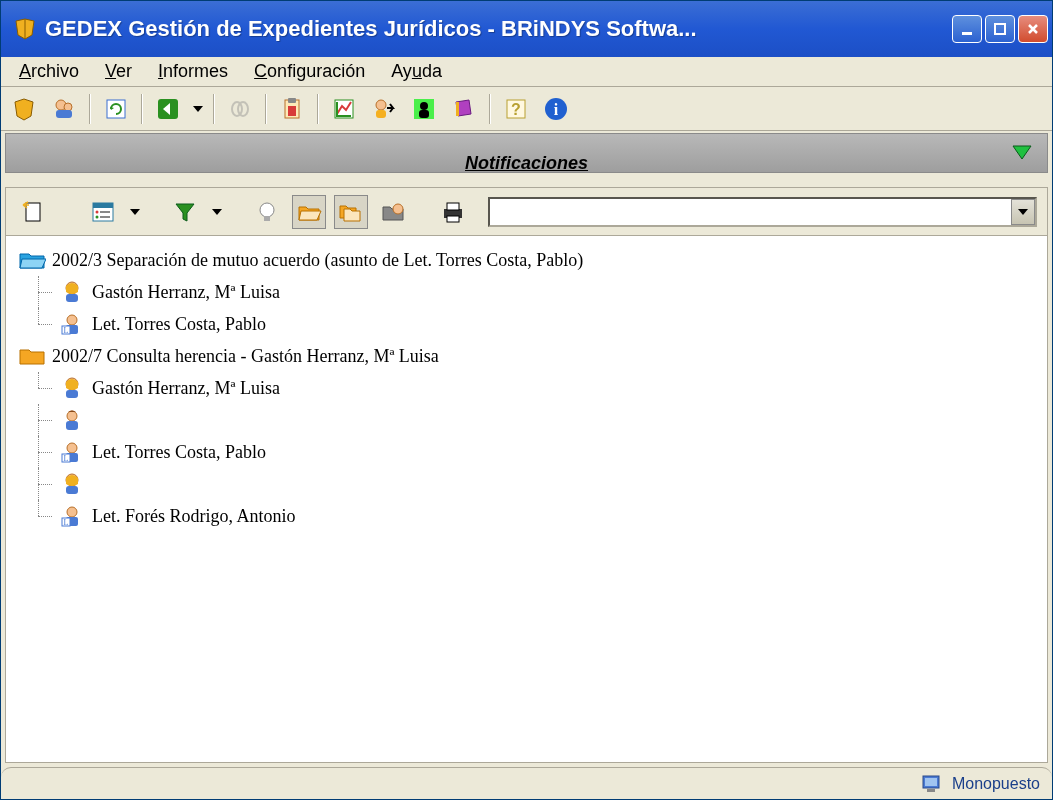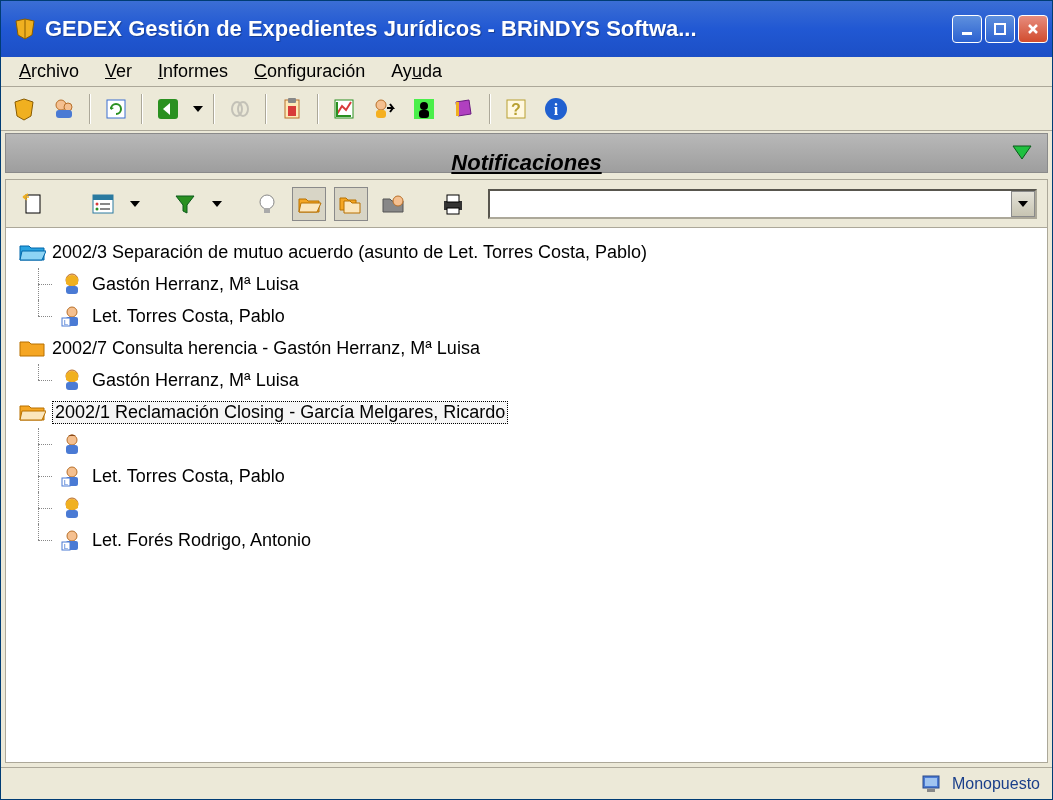--- a/index.html
+++ b/index.html
@@ -13,34 +13,34 @@
 .win-min, .win-max { background: linear-gradient(to bottom, #5e90de, #2c62d1); }
 .win-close { background: linear-gradient(to bottom, #e78d7e, #d14c2e); }
 .menubar { height: 30px; background: #ece9d8; display: flex; align-items: center; padding: 0 8px; gap: 6px; border-bottom: 1px solid #aca899; }
 .menu-item { padding: 3px 10px; font-size: 18px; cursor: pointer; }
 .menu-item .ul { text-decoration: underline; }
 .toolbar1 { height: 44px; background: #ece9d8; display: flex; align-items: center; padding: 0 6px; gap: 6px; border-bottom: 1px solid #aca899; }
 .tb-btn { width: 34px; height: 34px; display: flex; align-items: center; justify-content: center; cursor: pointer; border: 1px solid transparent; border-radius: 3px; }
 .tb-sep { width: 2px; height: 30px; border-left: 1px solid #aca899; border-right: 1px solid #fff; margin: 0 2px; }
 .tb-drop { width: 14px; display: flex; align-items: center; justify-content: center; }
 .section-header { height: 40px; background: linear-gradient(to bottom, #b8b8b8, #9e9e9e); border: 1px solid #8a8a8a; display: flex; align-items: center; justify-content: center; position: relative; margin: 2px 4px; }
-.section-header-text { font-size: 22px; font-weight: bold; font-style: italic; text-decoration: underline; color: #000; margin-top: 20px; }
+.section-header-text { font-size: 18px; font-weight: bold; font-style: italic; text-decoration: underline; color: #000; margin-top: 20px; }
 .section-arrow { position: absolute; right: 14px; top: 10px; }
-.content { flex: 1; background: #fff; margin: 4px 4px 4px 4px; border: 1px solid #aca899; display: flex; flex-direction: column; }
+.content { flex: 1; background: #fff; margin: 12px 4px 4px 4px; border: 1px solid #aca899; display: flex; flex-direction: column; font-family: Liberation Serif, serif; }
 .toolbar2 { height: 48px; background: #ece9d8; display: flex; align-items: center; padding: 0 10px; gap: 8px; border-bottom: 1px solid #aca899; }
 .tb2-btn { width: 34px; height: 34px; display: flex; align-items: center; justify-content: center; cursor: pointer; border: 1px solid transparent; }
 .tb2-active { border: 1px solid #8a8a8a; background: #d8d5c6; }
 .combo { flex: 1; height: 30px; background: #fff; border: 2px inset #aca899; margin-left: 10px; display: flex; align-items: center; }
 .combo-btn { width: 24px; height: 26px; background: linear-gradient(to bottom, #e4e2d8, #c7c4b2); border: 1px solid #8a8a8a; display: flex; align-items: center; justify-content: center; margin-left: auto; cursor: pointer; }
 .tree { flex: 1; padding: 8px 12px; font-size: 18px; overflow: auto; background: #fff; }
 .tree-node { display: flex; align-items: center; height: 32px; }
 .tree-icon { width: 28px; height: 24px; display: inline-flex; align-items: center; justify-content: center; margin-right: 6px; }
 .tree-label { white-space: nowrap; }
 .selected { border: 1px dotted #000; background: rgba(0,0,0,0.04); padding: 0 2px; }
-.statusbar { height: 32px; background: #ece9d8; border-top: 1px solid #aca899; display: flex; align-items: center; justify-content: flex-end; padding: 0 12px; gap: 8px; font-size: 16px; color: #1a3f8a; }
+.statusbar { height: 32px; background: #ece9d8; border-top: 1px solid #aca899; display: flex; align-items: center; justify-content: flex-end; padding: 0 12px; gap: 8px; font-size: 16px; color: #1a3f8a; border-radius: 10px; }
 .folder-blue { fill: #2aa3e0; stroke: #0066aa; }
 .folder-orange { fill: #f5a623; stroke: #b87000; }
 .folder-open-light { fill: #fbe6bd; stroke: #b87000; }
 svg { display: block; }
 .child-indent { width: 40px; height: 32px; position: relative; }
 .child-indent::before { content: ''; position: absolute; left: 20px; top: 0; bottom: 50%; border-left: 1px dotted #888; }
 .child-indent::after { content: ''; position: absolute; left: 20px; top: 50%; width: 14px; border-top: 1px dotted #888; }
 .child-indent.cont::before { bottom: 0; }
 .child-indent.last::before { bottom: 50%; }
 </style>
@@ -312,29 +312,20 @@
             <svg width="24" height="24">
               <circle cx="12" cy="8" r="6" fill="#f5c090" stroke="#b8702a"></circle>
               <path d="M6 6 Q12 0 18 6 L18 12 Q12 16 6 12 Z" fill="#f0b020"></path>
               <rect x="6" y="14" width="12" height="8" rx="3" fill="#4a7ad4"></rect>
             </svg>
           </span>
         <span class="tree-label">Gastón Herranz, Mª Luisa</span>
       </div>
 
       <div class="tree-node">
-        <span class="tree-icon">
-            <svg width="28" height="22">
-              <path d="M2 5 L2 19 L26 19 L26 7 L13 7 L11 5 Z" class="folder-orange"></path>
-              <path d="M4 10 L28 10 L24 19 L2 19 Z" class="folder-open-light"></path>
-            </svg>
-          </span>
-        <span class="tree-label selected">2002/1 Reclamación Closing  - García Melgares, Ricardo</span>
-      </div>
-      <div class="tree-node">
         <span class="child-indent cont"></span>
         <span class="tree-icon">
             <svg width="24" height="24">
               <circle cx="12" cy="8" r="5" fill="#f5c090" stroke="#b8702a"></circle>
               <path d="M8 4 Q12 1 16 4" fill="#8a4a1a"></path>
               <rect x="6" y="13" width="12" height="9" rx="3" fill="#4a7ad4"></rect>
             </svg>
           </span>
       </div>
       <div class="tree-node">

